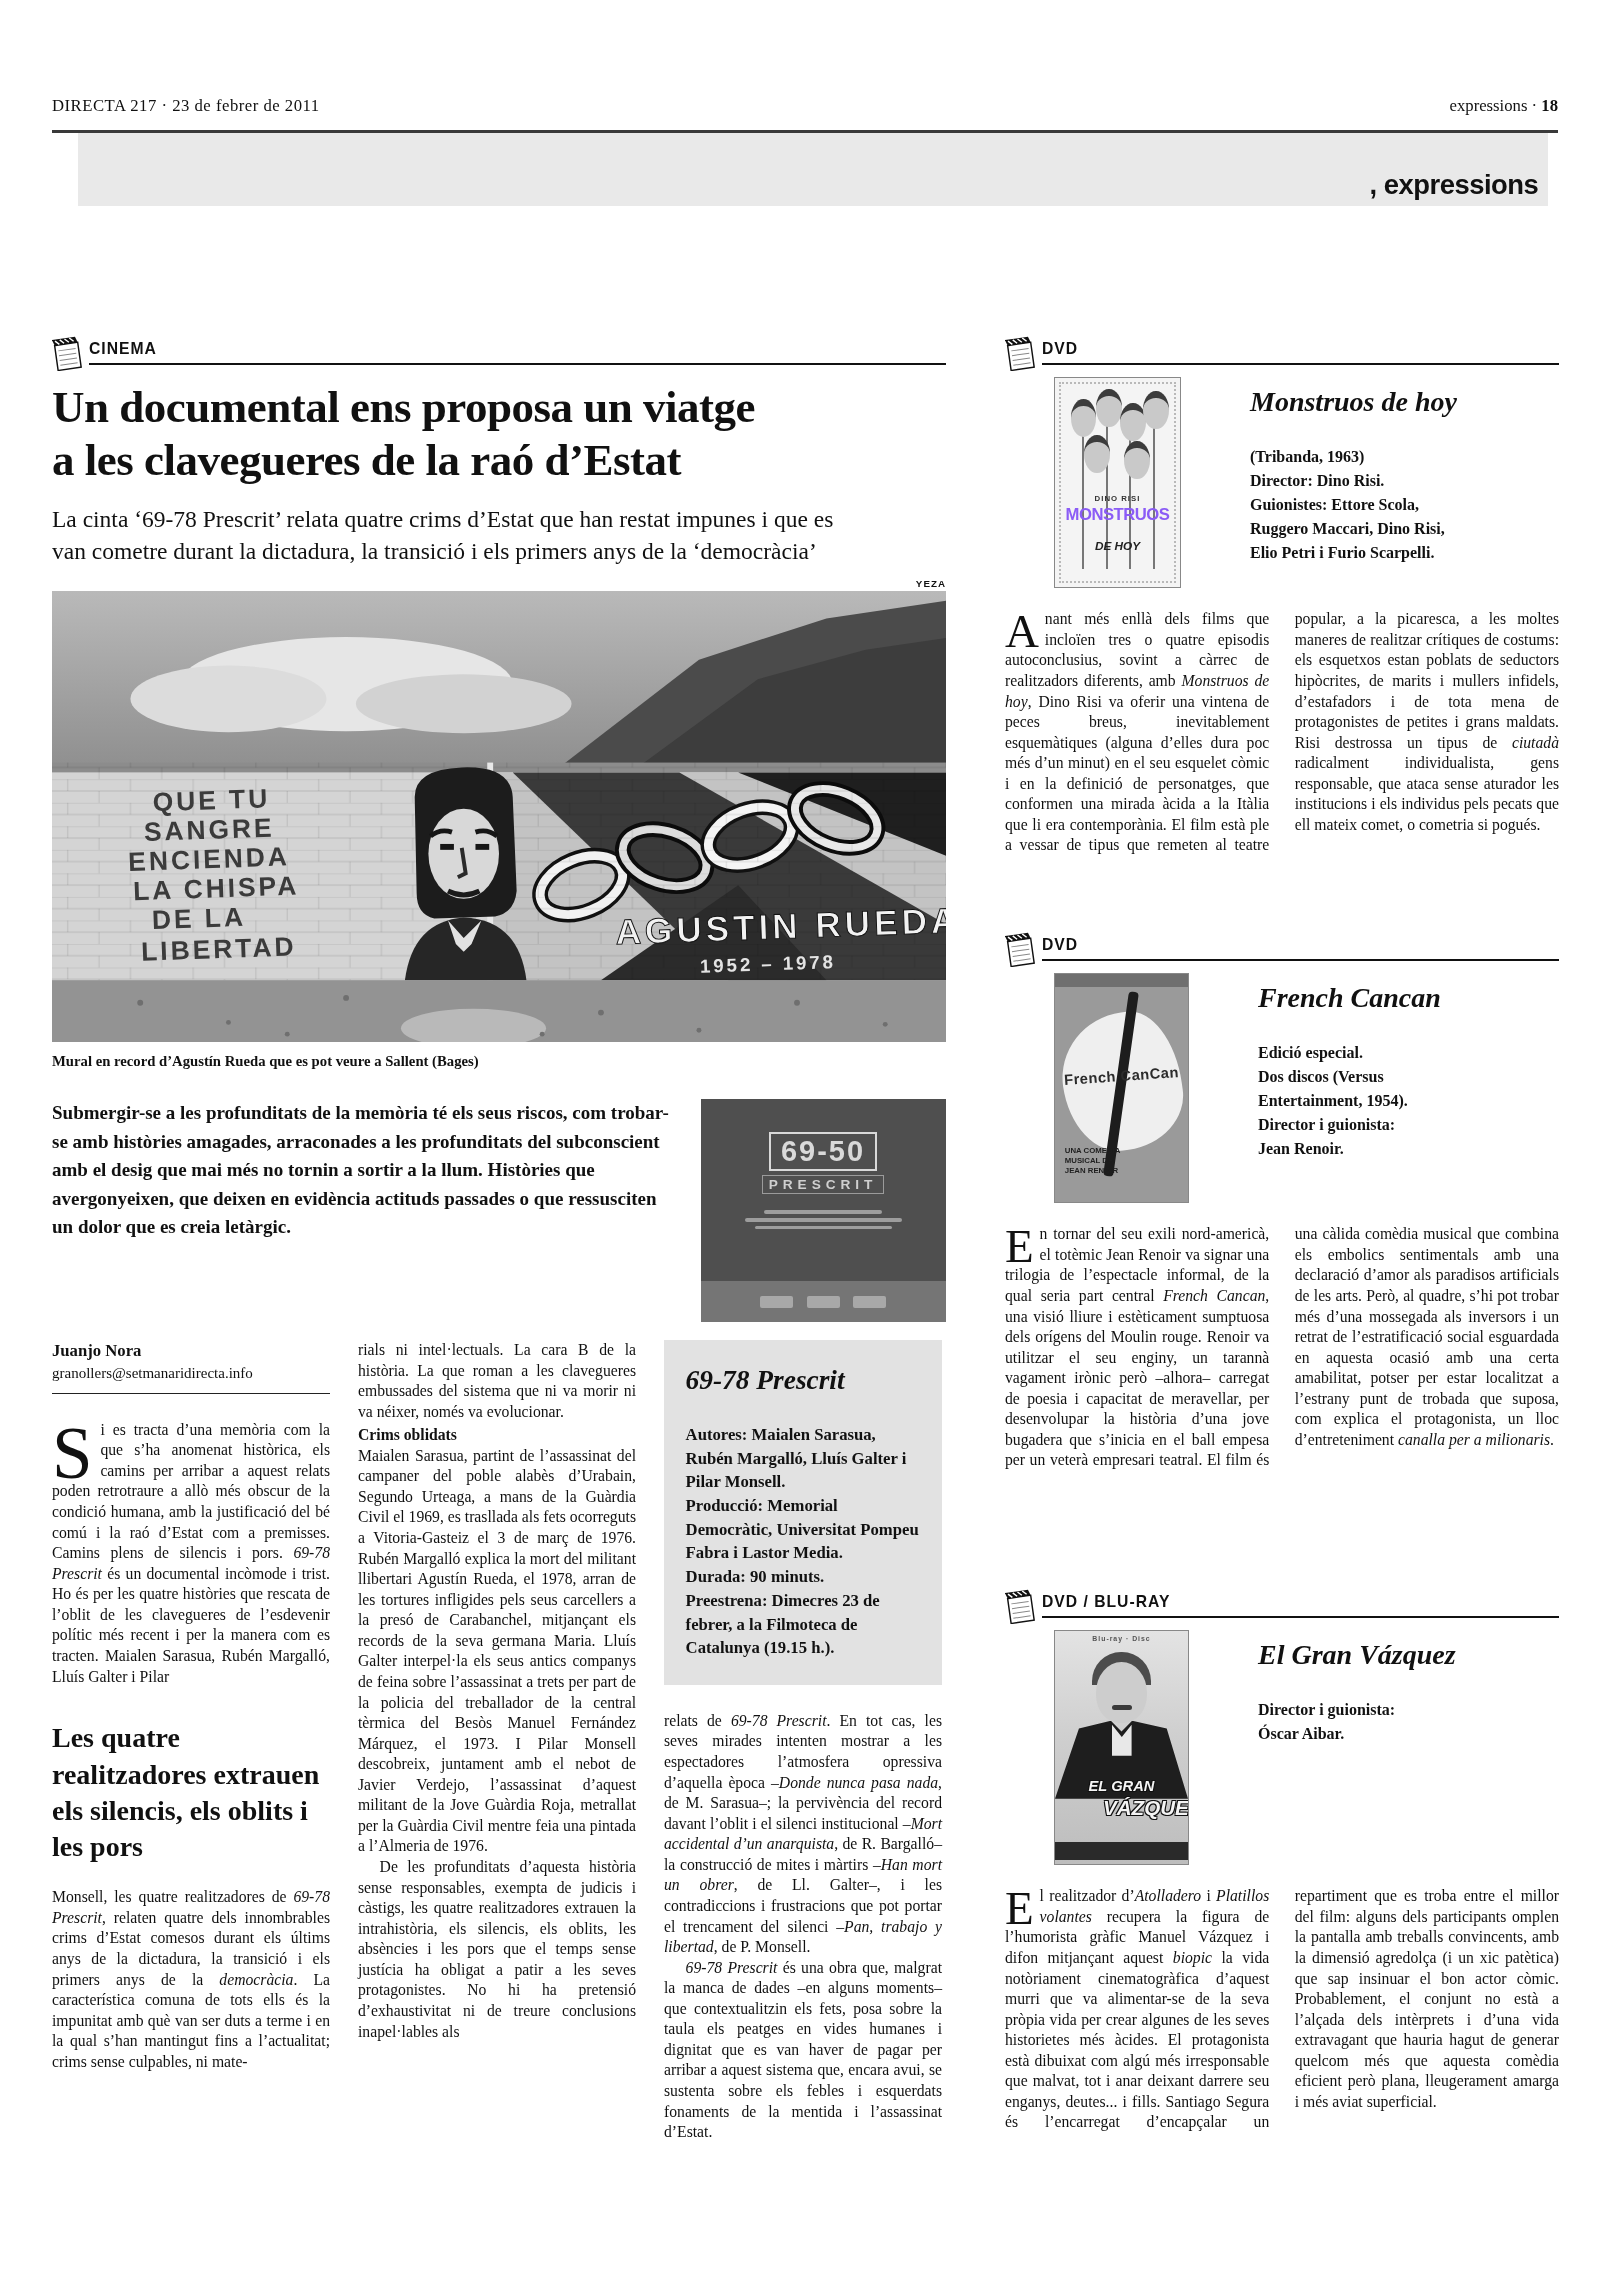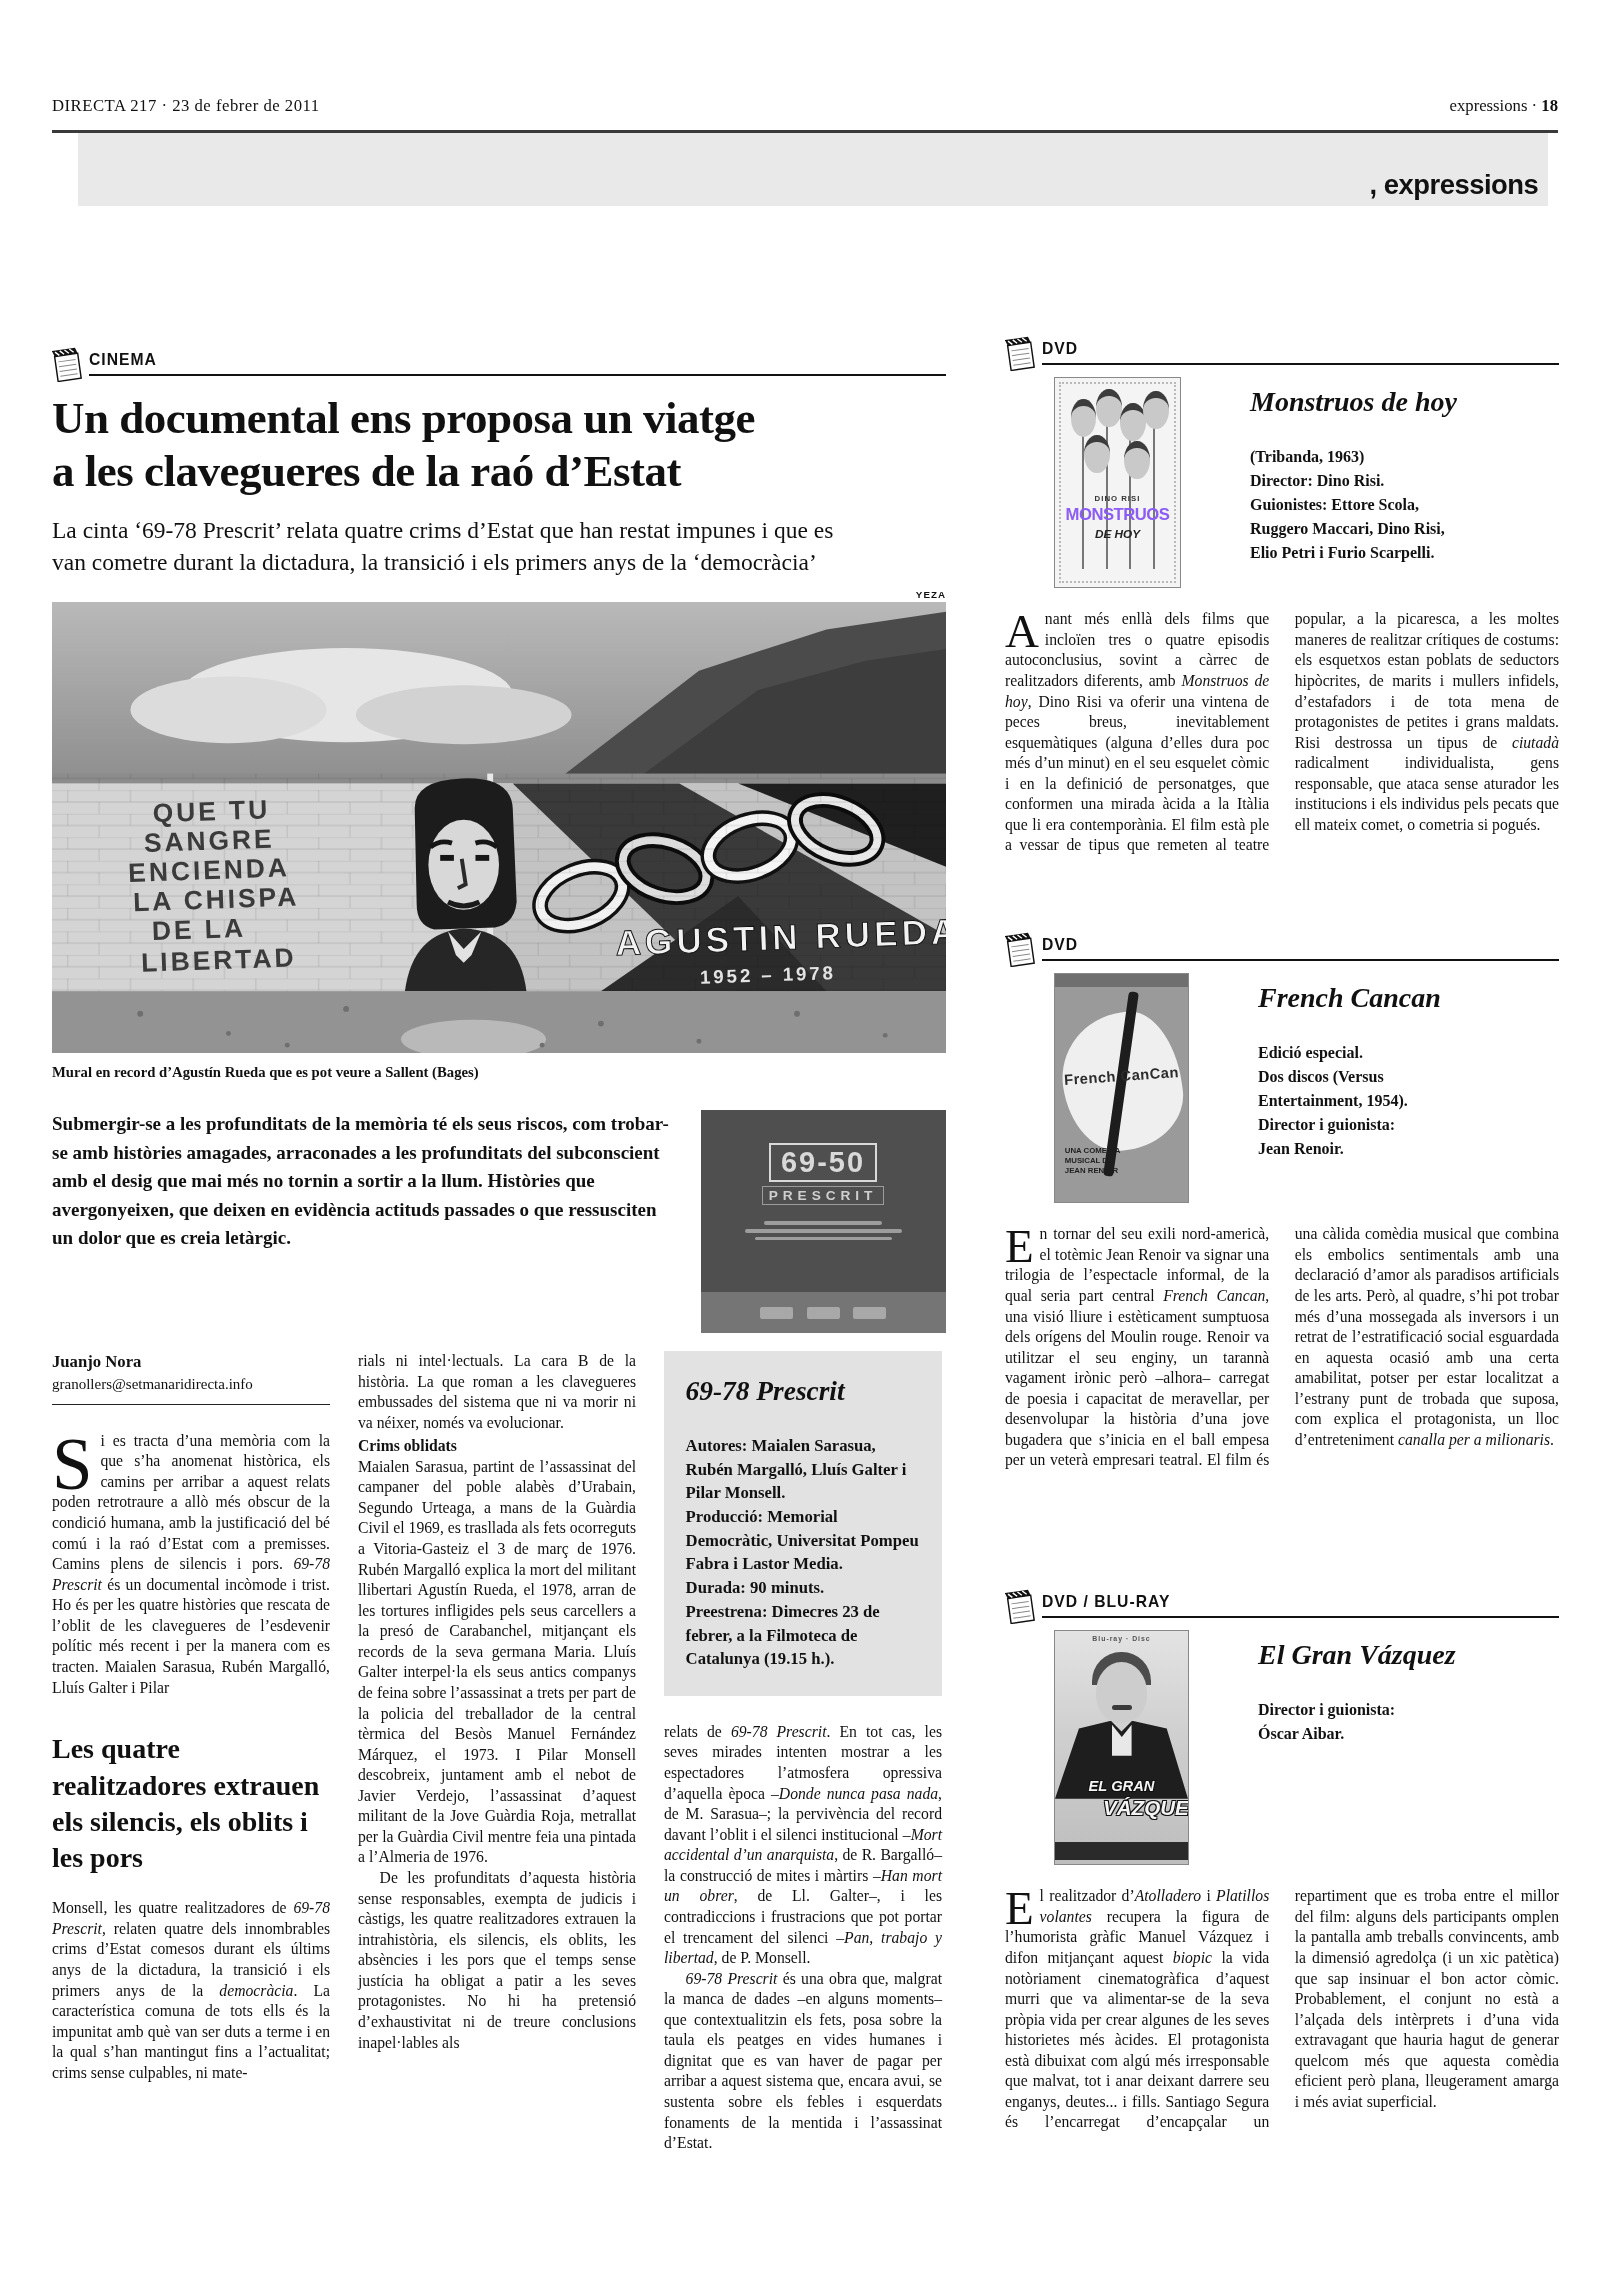--- a/index.html
+++ b/index.html
@@ -15,21 +15,21 @@
   .grayband{position:absolute;left:78px;right:72px;top:133px;height:73px;background:#e9e9e9;
             display:flex;justify-content:flex-end;align-items:flex-end;}
   .bandlabel{font-family:"Liberation Sans",sans-serif;font-weight:bold;font-size:27.4px;
              line-height:1;padding:0 9.8px 7.8px 0;letter-spacing:-0.5px;}
   
   .kicker{position:relative;margin-left:37px;border-bottom:2.5px solid #111;padding-bottom:4.9px;}
   .kicker .ktext{font-family:"Liberation Sans",sans-serif;font-weight:bold;font-size:15.7px;
                  letter-spacing:1px;}
   .kicker .kicon{position:absolute;left:-37px;top:-3.9px;}
   
-  .article{position:absolute;left:52px;top:351px;width:894px;}
+  .article{position:absolute;left:52px;top:340px;width:894px;}
   .headline{font-size:45px;line-height:1.18;font-weight:bold;margin-top:15.7px;letter-spacing:-0.5px;}
   .standfirst{font-size:23.5px;line-height:1.35;margin-top:17.6px;}
   .photocredit{font-family:"Liberation Sans",sans-serif;font-weight:bold;font-size:9.8px;
                text-align:right;margin-top:9.8px;letter-spacing:1px;}
   .photo{width:894px;height:451px;display:block;margin-top:2px;background:#bbb;}
   .caption{font-family:Liberation Serif, serif;font-weight:bold;font-size:14.7px;margin-top:11.8px;}
   .introrow{display:flex;gap:25.5px;margin-top:29px;align-items:flex-start;}
   .intro{width:623px;font-weight:bold;font-size:19px;line-height:1.5;}
   
   .prescrit{width:245px;height:223px;background:#4f4f4f;flex:none;display:flex;
@@ -69,21 +69,21 @@
          font-size:15.7px;line-height:1.31;}
   
   .cov-mon{width:125px;height:209px;background:#f4f4f4;position:relative;overflow:hidden;}
   .cov-mon .frame{position:absolute;inset:3.9px;border:2.9px dotted #b9b9b9;}
   .cov-mon .stick{position:absolute;width:2px;background:#777;top:39px;bottom:17.6px;}
   .face{position:absolute;width:25.5px;height:31px;border-radius:50%;background:#c9c9c9;border-top:7.8px solid #3c3c3c;}
   .cov-mon .dr{position:absolute;left:0;right:0;top:116px;text-align:center;
                font-family:"Liberation Sans",sans-serif;font-weight:bold;font-size:7.8px;color:#333;letter-spacing:1px;}
   .cov-mon .t1{position:absolute;left:0;right:0;top:127px;text-align:center;
                font-family:"Liberation Sans",sans-serif;font-weight:900;font-size:16.7px;color:#8b5cf6;letter-spacing:-0.5px;}
-  .cov-mon .t2{position:absolute;left:0;right:0;top:149px;text-align:center;font-style:italic;
+  .cov-mon .t2{position:absolute;left:0;right:0;top:161px;text-align:center;font-style:italic;
                font-family:"Liberation Sans",sans-serif;font-weight:bold;font-size:11.8px;color:#222;}
   .cov-fc{width:133px;height:228px;background:#9a9a9a;position:relative;overflow:hidden;}
   .cov-fc .strip{position:absolute;top:0;left:0;right:0;height:13.7px;background:#6f6f6f;}
   .cov-fc .splash{position:absolute;left:7.8px;top:39px;width:118px;height:137px;background:#efefef;
                   border-radius:60% 40% 55% 45%/50% 60% 40% 55%;transform:rotate(-8deg);}
   .cov-fc .slash{position:absolute;left:61px;top:17.6px;width:9.8px;height:186px;background:#1d1d1d;
                  transform:rotate(8deg);border-radius:3.9px;}
   .cov-fc .t1{position:absolute;left:0;right:0;top:94px;text-align:center;
               font-family:"Liberation Sans",sans-serif;font-weight:900;font-size:14.7px;color:#2c2c2c;
               transform:rotate(-4deg);letter-spacing:0.5px;}

